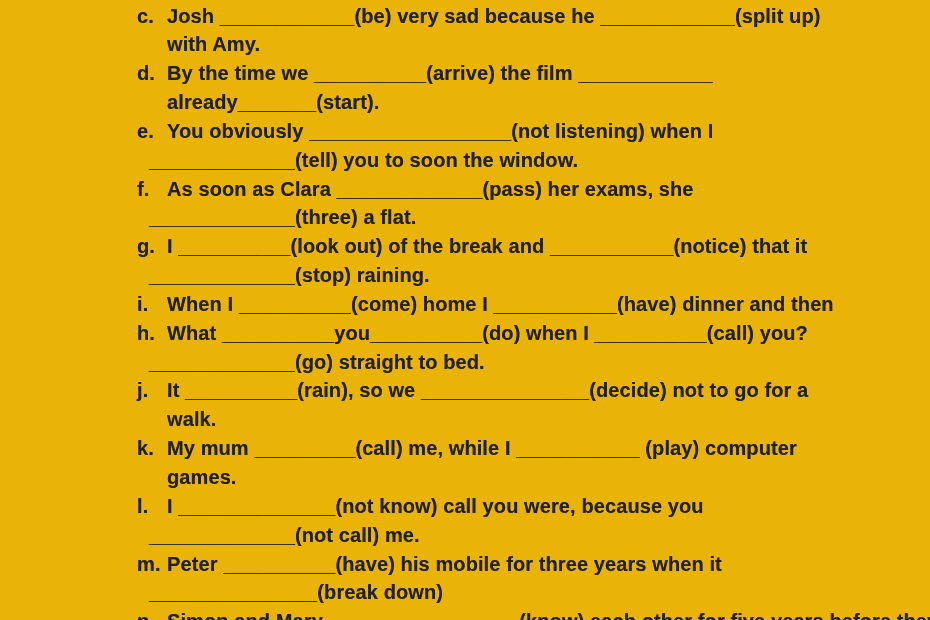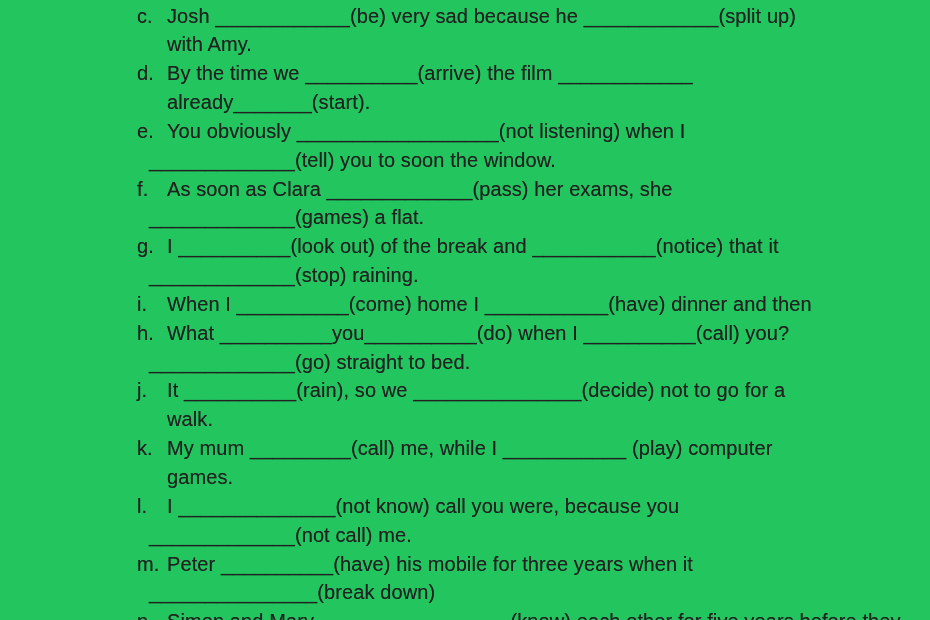--- a/index.html
+++ b/index.html
@@ -1,24 +1,25 @@
 <!DOCTYPE html>
 <html><head>
 <meta charset="utf-8">
 <style>
   html,body{margin:0;padding:0;}
   .page{
     position:relative;
     width:930px;
     height:620px;
-    background:#22c55e;
+    background:#eab308;
     overflow:hidden;
     font-family:"Liberation Sans", sans-serif;
     font-size:20px;
     color:#212121;
+    font-weight:bold;
   }
   .sheet{
     position:absolute;
     left:137px;
     top:1.5px;
   }
   .line{
     height:28.85px;
     line-height:28.85px;
     white-space:nowrap;
@@ -37,21 +38,21 @@
 
 <div class="page">
   <div class="sheet">
       <div class="line indent-label"><span class="label">c.</span><span>Josh ____________(be) very sad because he ____________(split up)</span></div>
       <div class="line indent-text"><span>with Amy.</span></div>
       <div class="line indent-label"><span class="label">d.</span><span>By the time we __________(arrive) the film ____________</span></div>
       <div class="line indent-text"><span>already_______(start).</span></div>
       <div class="line indent-label"><span class="label">e.</span><span>You obviously __________________(not listening) when I</span></div>
       <div class="line indent-blank"><span>_____________(tell) you to soon the window.</span></div>
       <div class="line indent-label"><span class="label">f.</span><span>As soon as Clara _____________(pass) her exams, she</span></div>
-      <div class="line indent-blank"><span>_____________(games) a flat.</span></div>
+      <div class="line indent-blank"><span>_____________(three) a flat.</span></div>
       <div class="line indent-label"><span class="label">g.</span><span>I __________(look out) of the break and ___________(notice) that it</span></div>
       <div class="line indent-blank"><span>_____________(stop) raining.</span></div>
       <div class="line indent-label"><span class="label">i.</span><span>When I __________(come) home I ___________(have) dinner and then</span></div>
       <div class="line indent-label"><span class="label">h.</span><span>What __________you__________(do) when I __________(call) you?</span></div>
       <div class="line indent-blank"><span>_____________(go) straight to bed.</span></div>
       <div class="line indent-label"><span class="label">j.</span><span>It __________(rain), so we _______________(decide) not to go for a</span></div>
       <div class="line indent-text"><span>walk.</span></div>
       <div class="line indent-label"><span class="label">k.</span><span>My mum _________(call) me, while I ___________ (play) computer</span></div>
       <div class="line indent-text"><span>games.</span></div>
       <div class="line indent-label"><span class="label">l.</span><span>I ______________(not know) call you were, because you</span></div>

